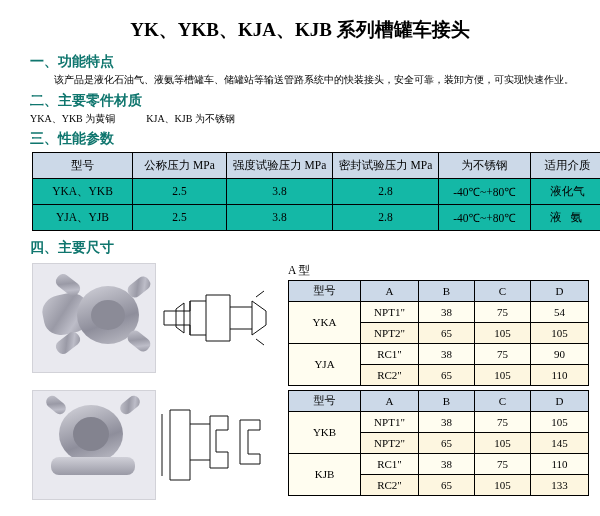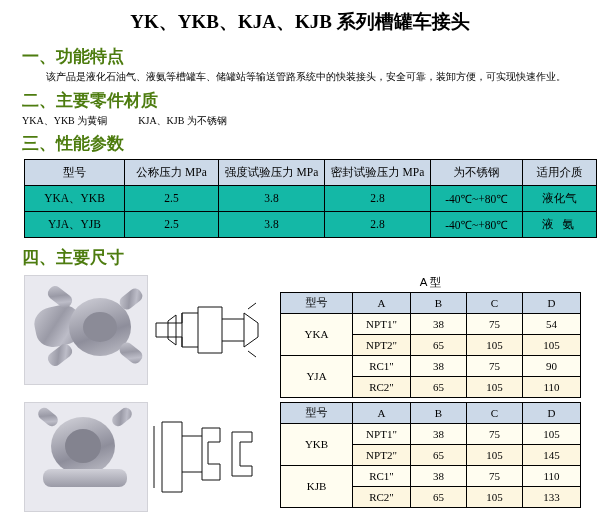--- a/index.html
+++ b/index.html
@@ -13,36 +13,36 @@
     font-family: "Liberation Serif", serif;
     color: #000000;
     position: relative;
     overflow: hidden;
   }
   .page {
     width: 600px;
     height: 516px;
     position: relative;
     box-sizing: border-box;
-    padding: 0;
+    padding: 8px;
   }
   .title {
     text-align: center;
     font-family: "Liberation Serif", serif;
     font-weight: bold;
     font-size: 19px;
     letter-spacing: 0px;
     padding-top: 9px;
     padding-bottom: 6px;
     color: #000;
   }
   .section-head {
-    color: #4d7c0f;
+    color: #0f766e;
     font-weight: bold;
-    font-size: 17px;
+    font-size: 14px;
     font-family: "Liberation Sans", sans-serif;
     margin-left: 22px;
     margin-top: 4px;
     margin-bottom: 2px;
   }
   .body-text {
     font-size: 10px;
     font-family: "Liberation Serif", serif;
     line-height: 1.45;
     margin-left: 22px;
@@ -112,23 +112,22 @@
   .img-box.draw {
     width: 120px;
     background: #ffffff;
     border: none;
   }
   .tbl-wrap {
     margin-left: 12px;
   }
   .tbl-label {
     font-size: 11.5px;
-    font-family: Liberation Sans, sans-serif;
+    font-family: Liberation Serif, serif;
     margin-bottom: 2px;
-    text-align: center;
   }
   table.dim {
     border-collapse: collapse;
     width: 300px;
     table-layout: fixed;
   }
   table.dim th, table.dim td {
     border: 1px solid #000;
     text-align: center;
     font-size: 11px;

